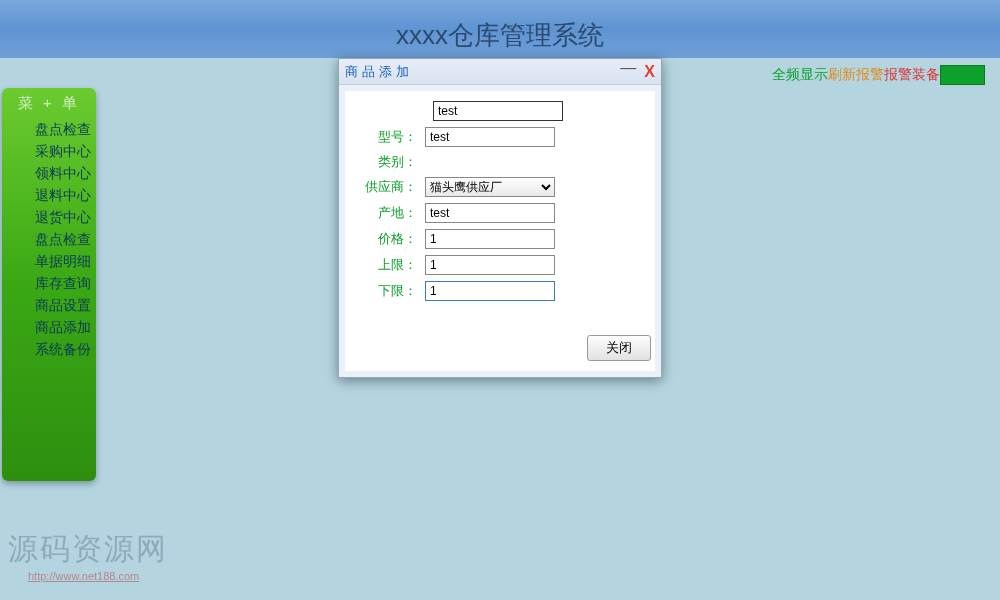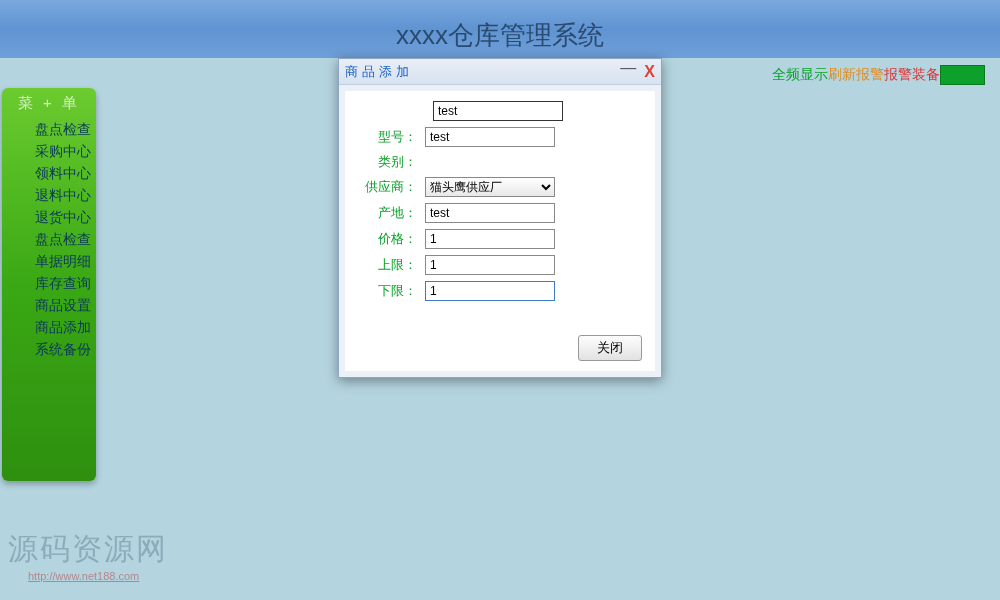--- a/index.html
+++ b/index.html
@@ -123,21 +123,21 @@
   width: 130px;
   height: 20px;
   border: 1px solid #888;
   font-size: 12px;
   background: linear-gradient(#fff, #e8e8e8);
 }
 .form-input.first { margin-left: 68px; border: 1px solid #333; }
 .dialog-footer {
   position: absolute;
   bottom: 10px;
-  right: 13px;
+  right: 4px;
 }
 .close-dialog-btn {
   padding: 3px 18px;
   font-size: 13px;
   background: linear-gradient(#fdfdfd, #e2e2e2);
   border: 1px solid #999;
   border-radius: 3px;
   cursor: pointer;
 }
 .watermark {

